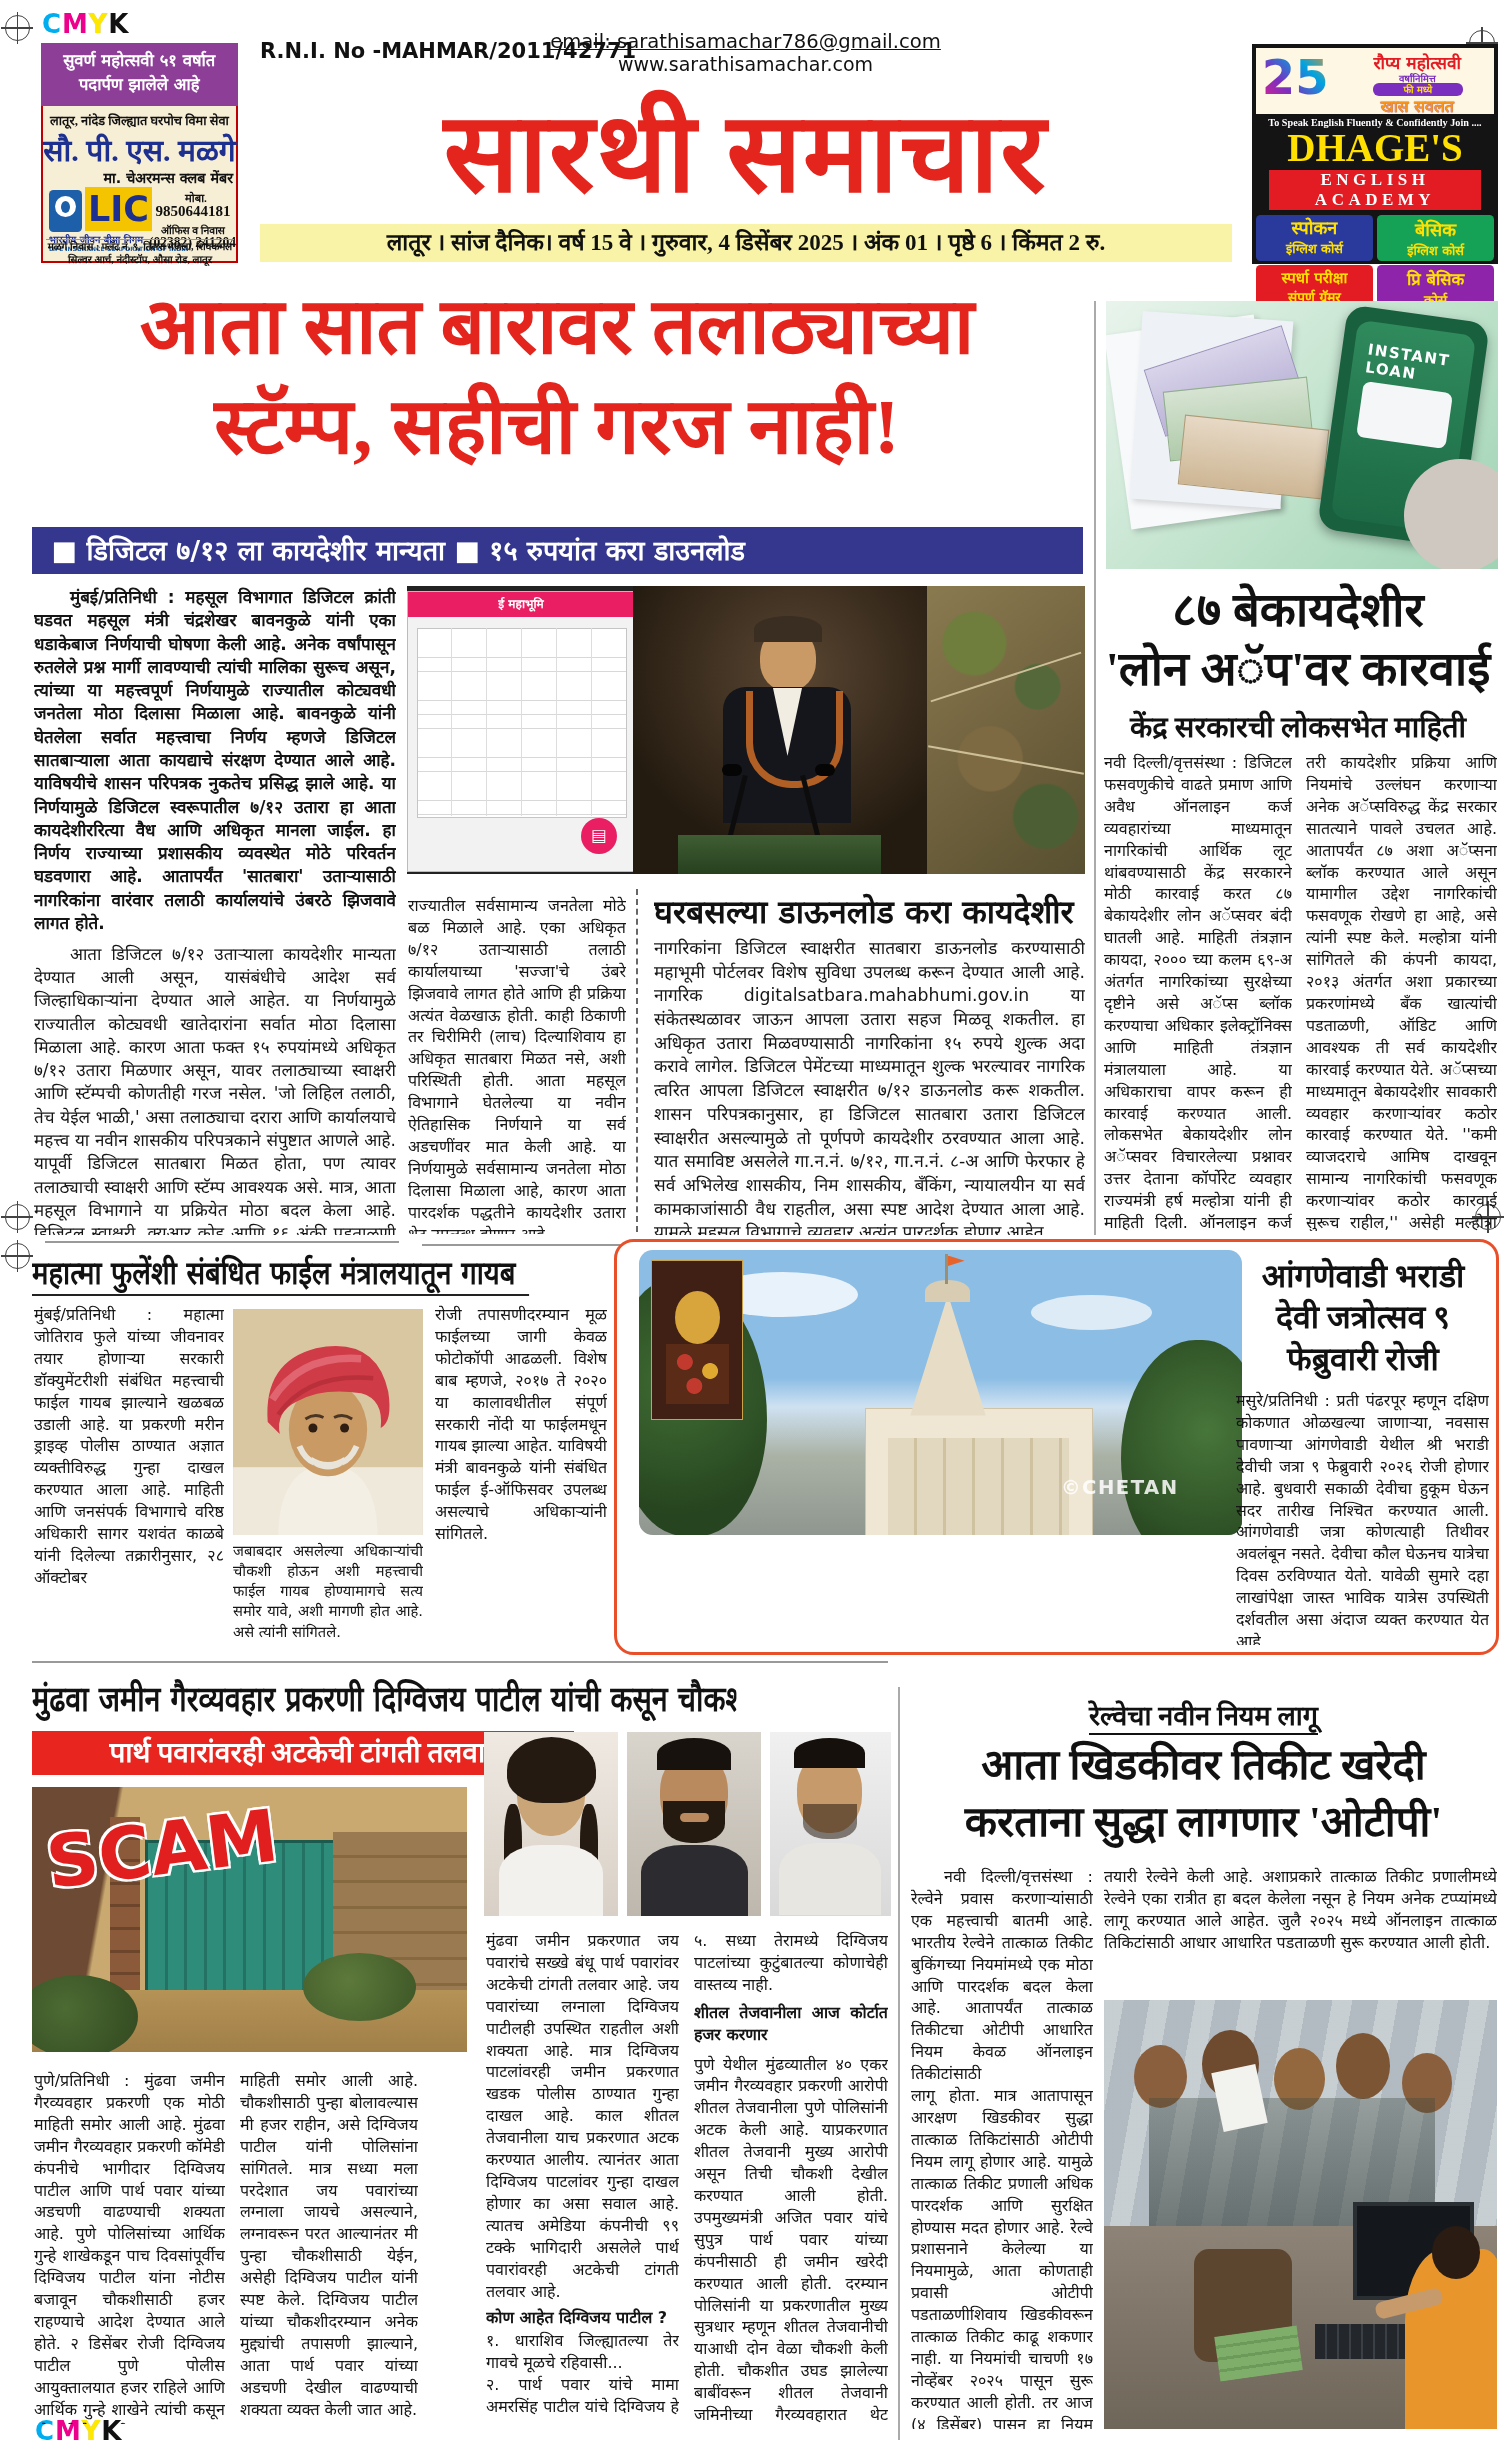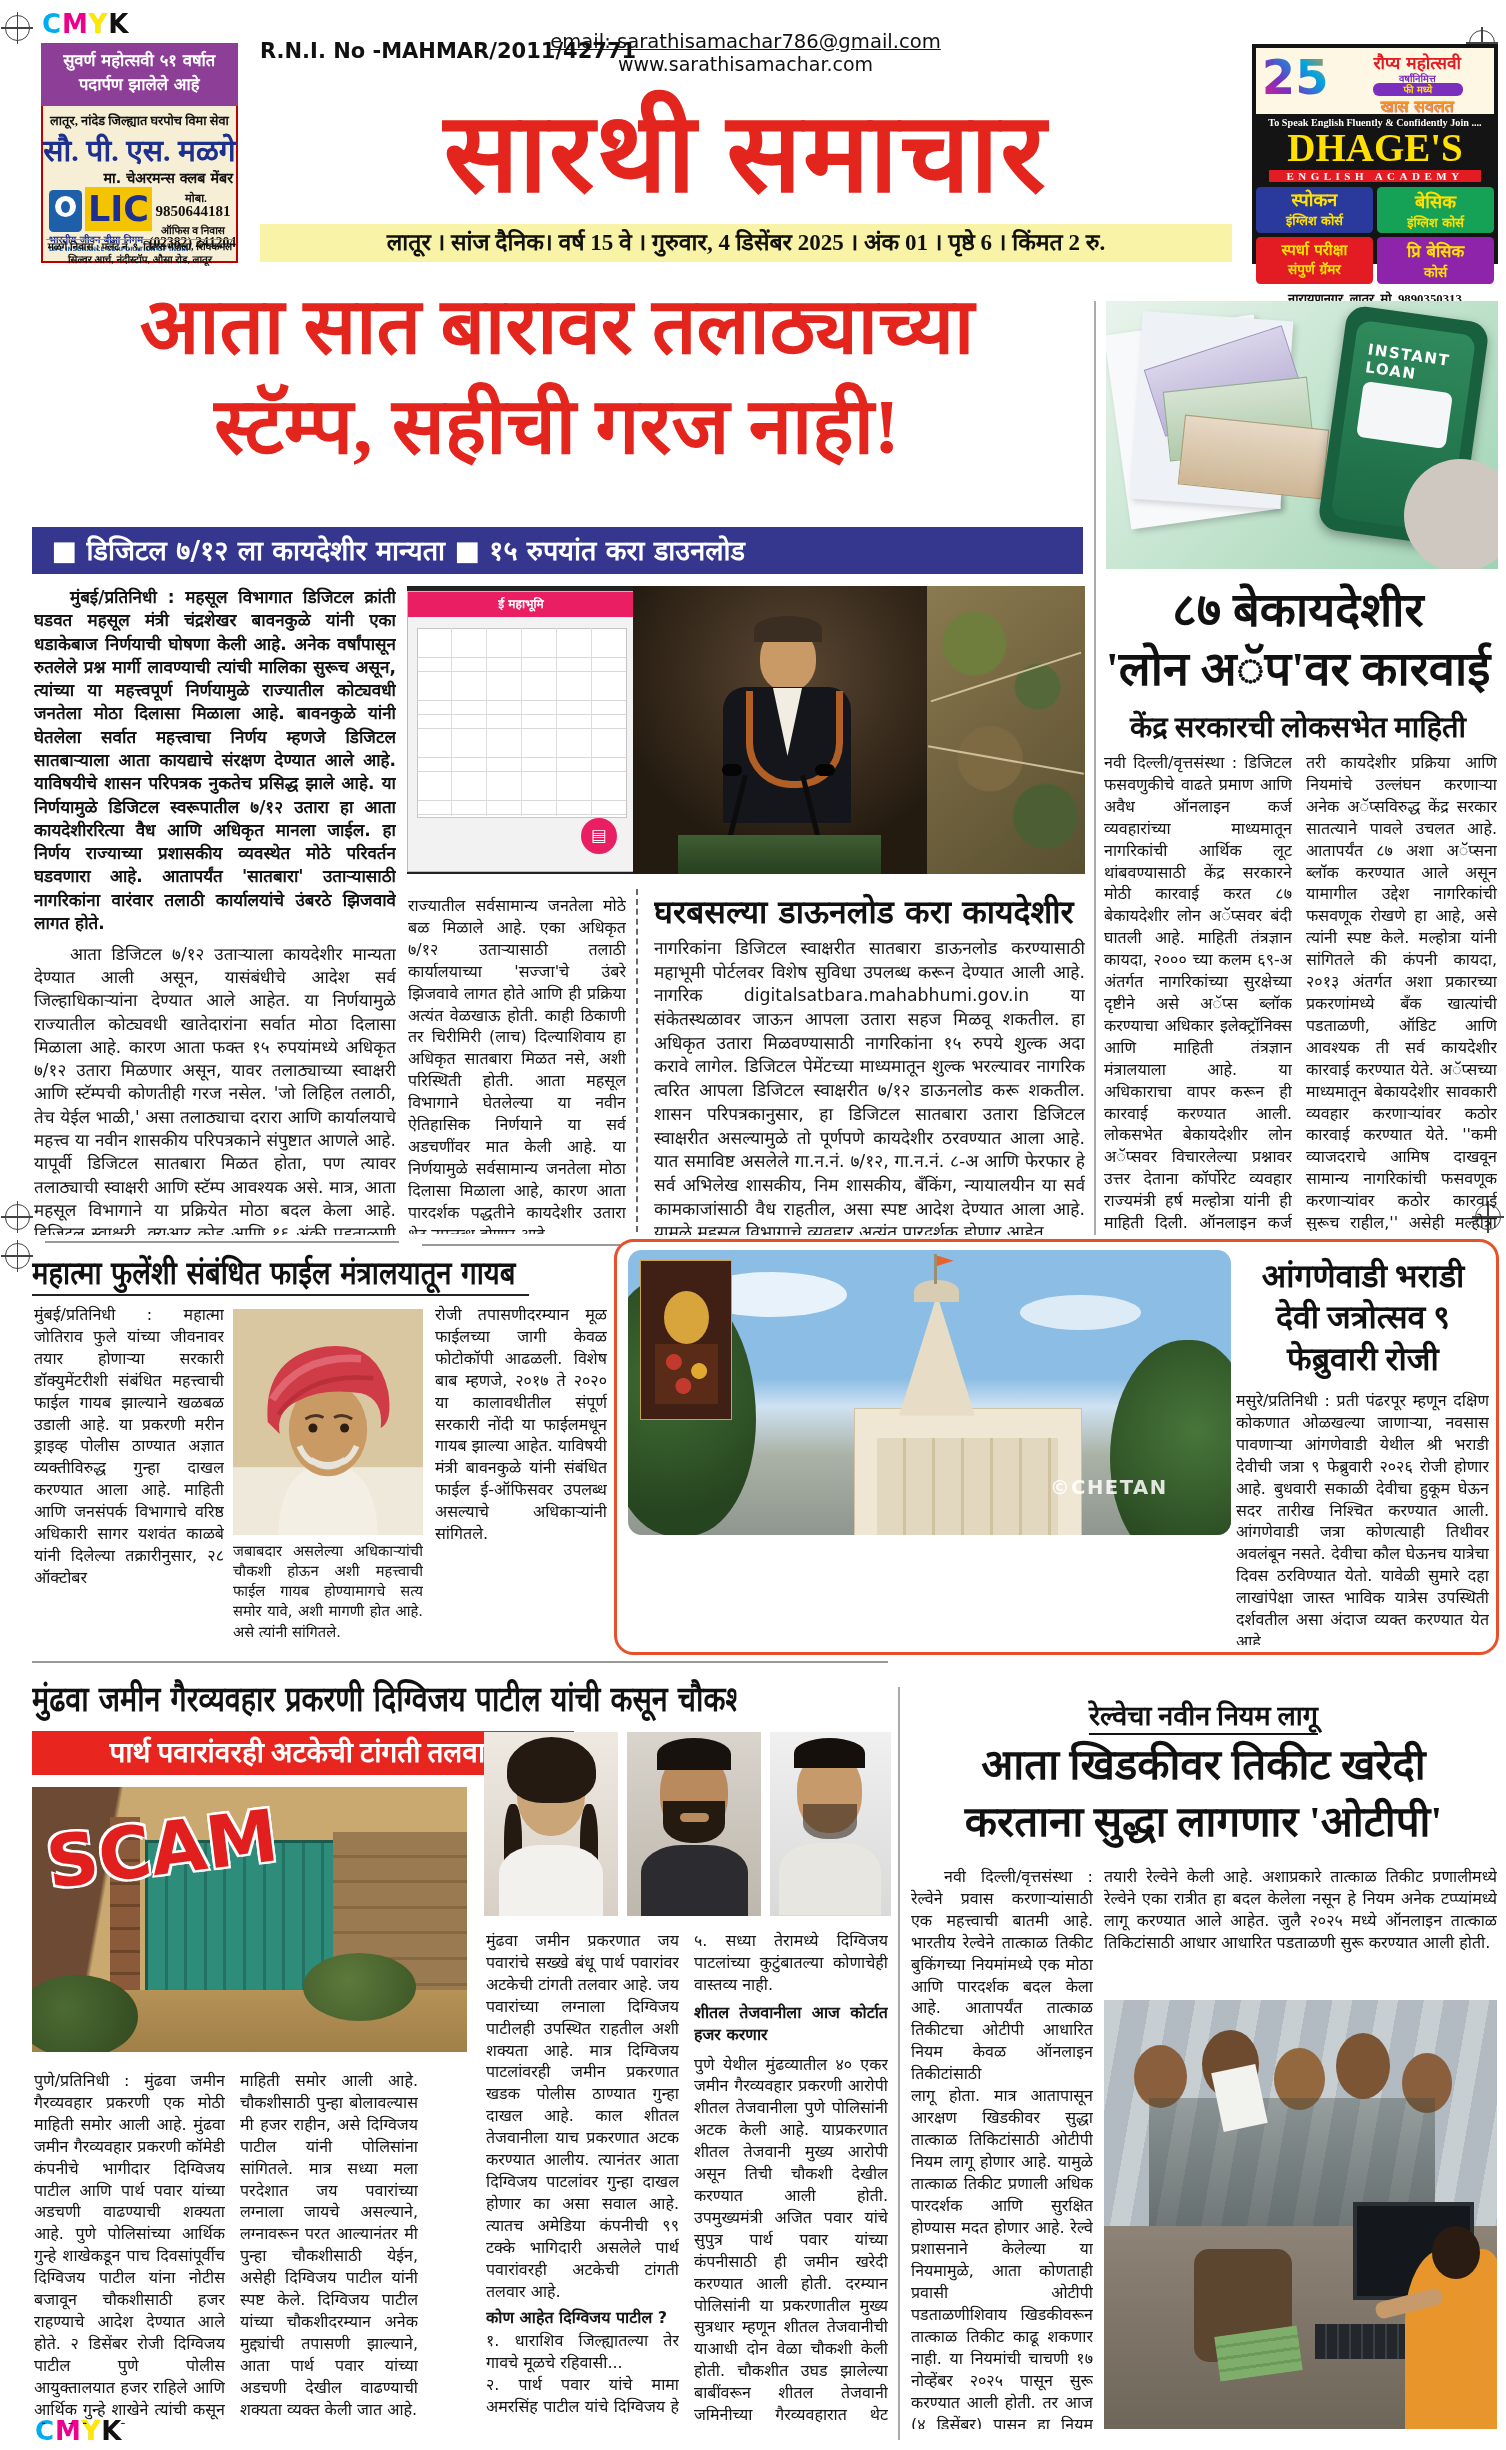--- a/index.html
+++ b/index.html
@@ -91,21 +91,21 @@
   <div id="ad-right" class="abs">
     <div style="position:relative;width:238px;height:66px;background:#fdf7e3;">
       <div class="abs b" style="left:6px;top:1.5px;font-size:48px;background:linear-gradient(45deg,#e91e8c,#7b2fbf,#00a3e0,#f7941d);-webkit-background-clip:text;background-clip:text;color:transparent;">25</div>
       <div class="abs b" style="left:90px;top:3px;width:143px;font-size:17.3px;color:#e31b23;text-align:center;">रौप्य महोत्सवी</div>
       <div class="abs b" style="left:90px;top:24px;width:143px;font-size:9.8px;color:#7b2fbf;text-align:center;">वर्षांनिमित्त</div>
       <div class="abs b" style="left:117px;top:35px;width:90px;font-size:9.8px;color:#ffe000;background:#7b2fbf;text-align:center;border-radius:6px;">फी मध्ये</div>
       <div class="abs b" style="left:90px;top:47px;width:143px;font-size:16px;color:#f7941d;text-align:center;text-shadow:0 0 0.8px #7b2fbf;">खास सवलत</div>
     </div>
     <div class="ctr b whitetxt" style="font-size:10.2px;margin-top:3px;">To Speak English Fluently &amp; Confidently Join ....</div>
     <div class="ctr b" style="font-size:39px;color:#ffe000;line-height:1.05;">DHAGE'S</div>
-    <div class="ctr b" style="font-size:11px;color:#fff;background:#e31b23;letter-spacing:4.5px;margin:1.5px 13.6px;">ENGLISH ACADEMY</div>
+    <div class="ctr b" style="font-size:17px;color:#fff;background:#e31b23;letter-spacing:4.5px;margin:1.5px 13.6px;">ENGLISH ACADEMY</div>
     <div style="display:grid;grid-template-columns:1fr 1fr;gap:3.8px;margin-top:4.5px;">
       <div class="dh-box" style="background:#2a3a9c;padding:0 0;">
         <div style="font-size:18px;">स्पोकन</div>
         <div style="font-size:12.8px;">इंग्लिश कोर्स</div>
       </div>
       <div class="dh-box" style="background:#15a156;padding:2.3px 0;">
         <div style="font-size:18px;">बेसिक</div>
         <div style="font-size:12.8px;">इंग्लिश कोर्स</div>
       </div>
       <div class="dh-box" style="background:#e31b23;padding:2.3px 0;">
@@ -213,21 +213,21 @@
       <path d="M96 148 q10 -8 22 -2" stroke="#4a3categorized" stroke-width="4" fill="none"></path>
       <path d="M96 146 q12 -8 24 -2 M134 144 q12 -6 24 2" stroke="#4a3524" stroke-width="4" fill="none"></path>
       <path d="M104 196 q22 14 44 0 l-4 12 q-18 10 -36 0 Z" fill="#e9e4da"></path>
       <path d="M88 182 q8 18 20 22 M164 182 q-8 18 -20 22" stroke="#e9e4da" stroke-width="8" fill="none"></path>
     </svg>
   </div>
   <div class="abs bt j clip" style="left:233px;top:1541px;width:190px;height:111px;font-size:14.7px;">जबाबदार असलेल्या अधिकाऱ्यांची चौकशी होऊन अशी महत्त्वाची फाईल गायब होण्यामागचे सत्य समोर यावे, अशी मागणी होत आहे. असे त्यांनी सांगितले.</div>
   <div class="abs bt j clip" style="left:435px;top:1304px;width:172px;height:348px;font-size:16px;">रोजी तपासणीदरम्यान मूळ फाईलच्या जागी केवळ फोटोकॉपी आढळली. विशेष बाब म्हणजे, २०१७ ते २०२० या कालावधीतील संपूर्ण सरकारी नोंदी या फाईलमधून गायब झाल्या आहेत. याविषयी मंत्री बावनकुळे यांनी संबंधित फाईल ई-ऑफिसवर उपलब्ध असल्याचे अधिकाऱ्यांनी सांगितले.</div>
 
   <div class="abs" style="left:614px;top:1239px;width:885px;height:416px;border:3.8px solid #e8502a;border-radius:19.6px;box-sizing:border-box;background:#fff;">
-    <div class="ph" style="left:11px;top:7.5px;width:603px;height:285px;border-radius:13.6px;background:linear-gradient(#8cbde4 0 45%,#cfe2f2 55%,#aab2a6 72%,#8f968f);">
+    <div class="ph" style="left:22px;top:7.5px;width:603px;height:285px;border-radius:13.6px;background:linear-gradient(#8cbde4 0 45%,#cfe2f2 55%,#aab2a6 72%,#8f968f);">
       <div class="abs" style="left:68px;top:22.6px;width:151px;height:45px;border-radius:50%;background:rgba(255,255,255,.8);"></div>
       <div class="abs" style="left:392px;top:45px;width:121px;height:35px;border-radius:50%;background:rgba(255,255,255,.7);"></div>
 
       <div class="abs" style="left:226px;top:158px;width:226px;height:128px;background:#efe7d4;border:1.5px solid #cfc4a8;"></div>
       <div class="abs" style="left:264px;top:45px;width:90px;height:121px;background:#e7ddc6;clip-path:polygon(50% 0,92% 100%,8% 100%);"></div>
       <div class="abs" style="left:286px;top:30px;width:45px;height:22.6px;background:#d8cdb2;border-radius:50% 50% 0 0;"></div>
       <div class="abs" style="left:306px;top:4.5px;width:3px;height:30px;background:#9a8f74;"></div>
       <div class="abs" style="left:309px;top:6px;width:16.6px;height:10.5px;background:#e8632a;clip-path:polygon(0 0,100% 50%,0 100%);"></div>
       <div class="abs" style="left:249px;top:188px;width:181px;height:98px;background:repeating-linear-gradient(90deg,#e2d8c0 0 25.6px,#cfc2a0 25.6px 29px);"></div>
 

